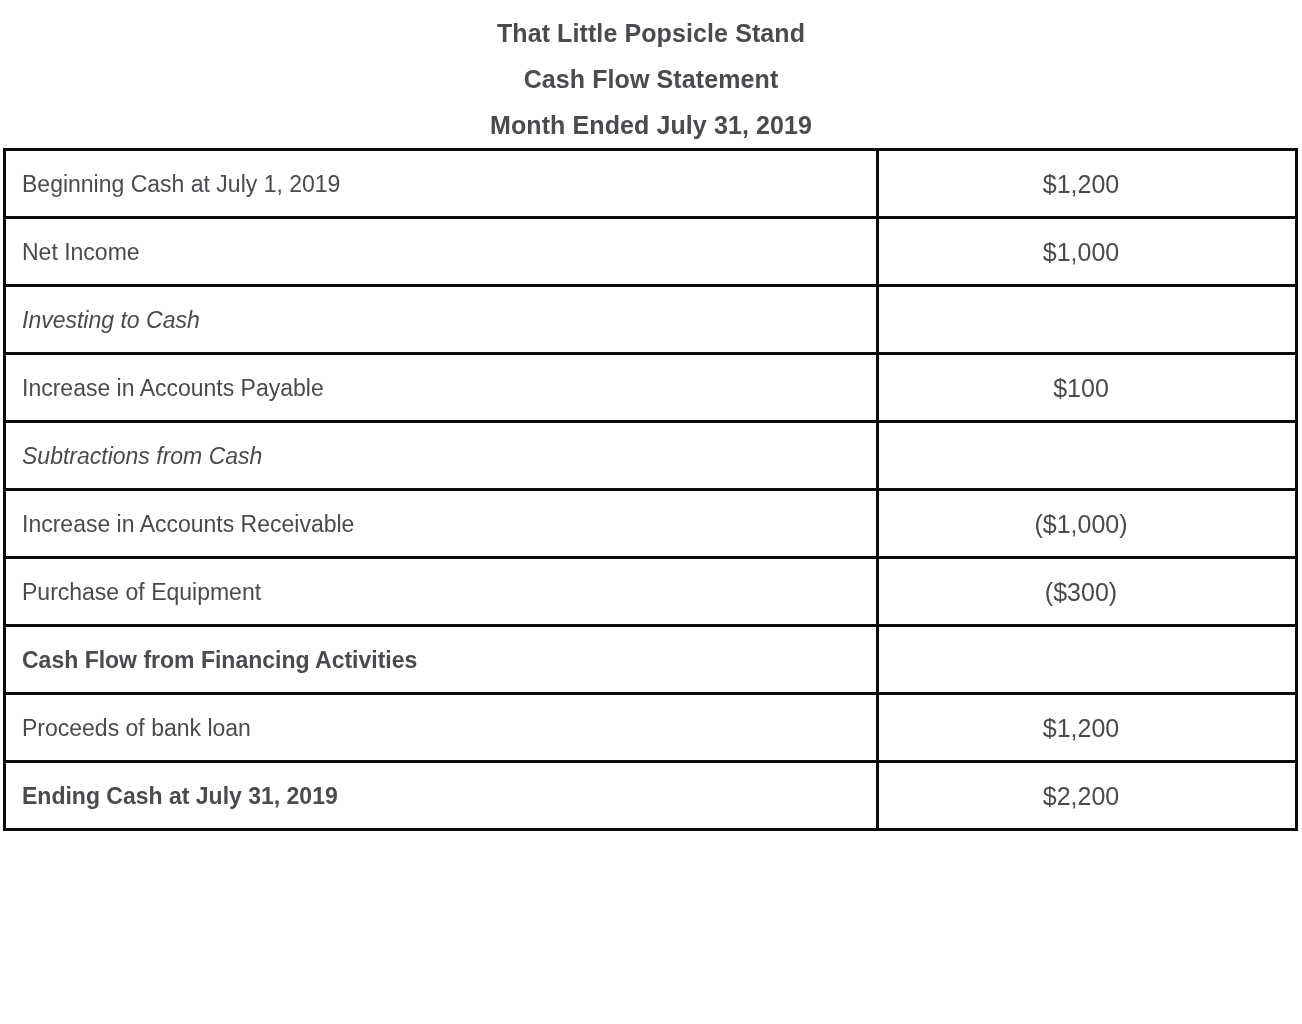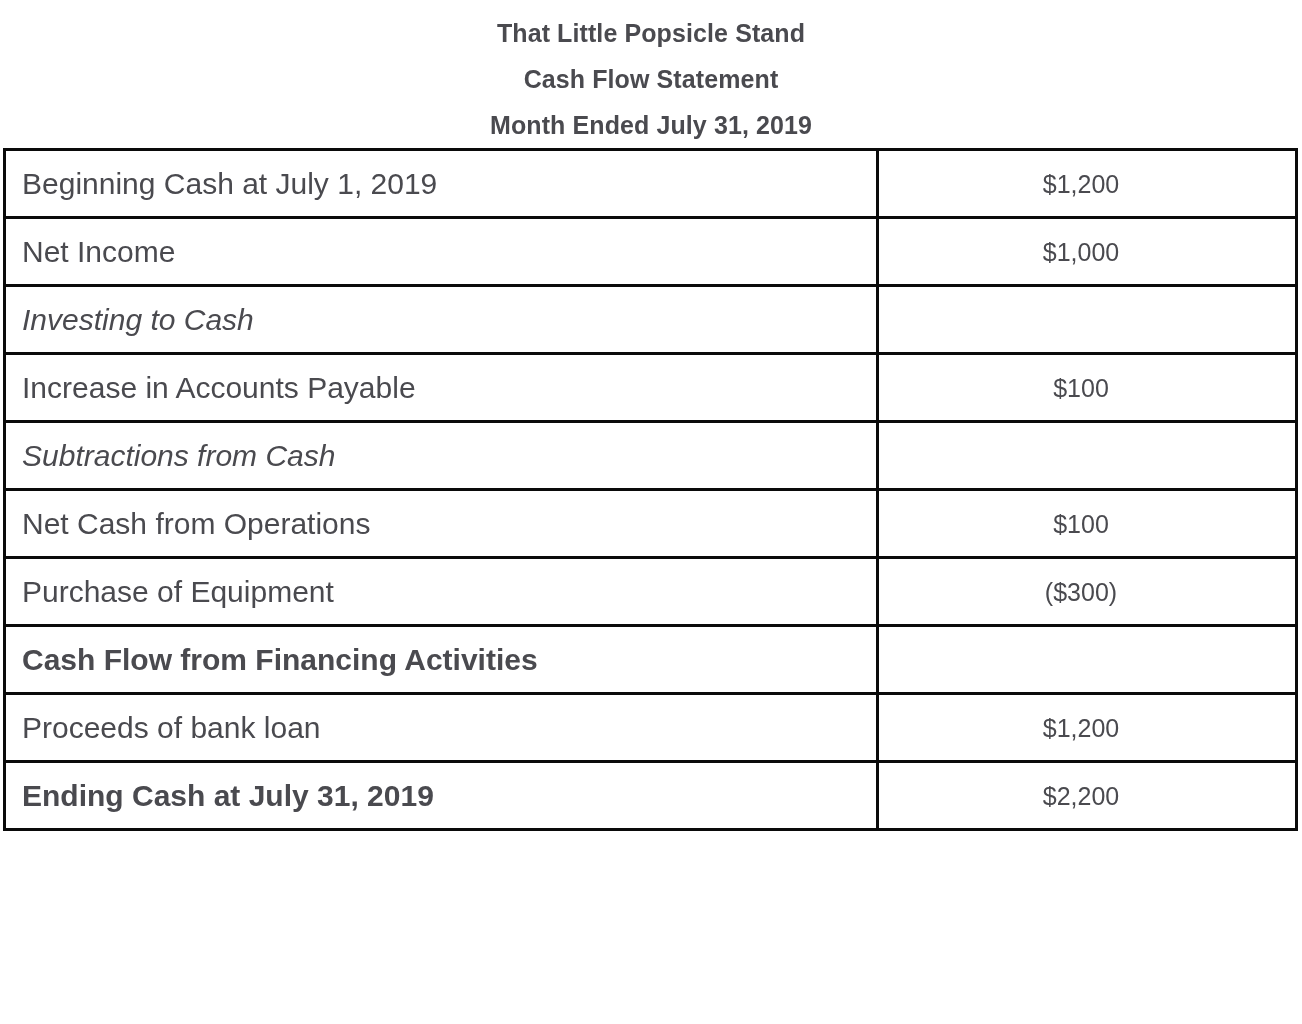--- a/index.html
+++ b/index.html
@@ -59,21 +59,21 @@
     padding: 0 0;
     vertical-align: middle;
     height: 68px;
     box-sizing: border-box;
     overflow: hidden;
   }
   .cf-table td.label {
     border-left: 3px solid #0a0a0a;
     padding-left: 16px;
     padding-right: 8px;
-    font-size: 30px;
+    font-size: 23px;
     line-height: 30px;
     text-align: left;
     white-space: nowrap;
   }
   .cf-table td.value {
     border-right: 3px solid #0a0a0a;
     padding-right: 12px;
     font-size: 25px;
     line-height: 30px;
     text-align: center;
@@ -121,22 +121,22 @@
         </tr>
         <tr>
           <td class="label st-normal ind-1">Increase in Accounts Payable</td>
           <td class="value st-normal">$100</td>
         </tr>
         <tr>
           <td class="label st-italic ind-0">Subtractions from Cash</td>
           <td class="value st-normal"></td>
         </tr>
         <tr>
-          <td class="label st-normal ind-0">Net Cash from Operations</td>
-          <td class="value st-normal">$100</td>
+          <td class="label st-normal ind-2">Increase in Accounts Receivable</td>
+          <td class="value st-normal">($1,000)</td>
         </tr>
         <tr>
           <td class="label st-normal ind-0">Purchase of Equipment</td>
           <td class="value st-normal">($300)</td>
         </tr>
         <tr>
           <td class="label st-bold ind-0">Cash Flow from Financing Activities</td>
           <td class="value st-normal"></td>
         </tr>
         <tr>

